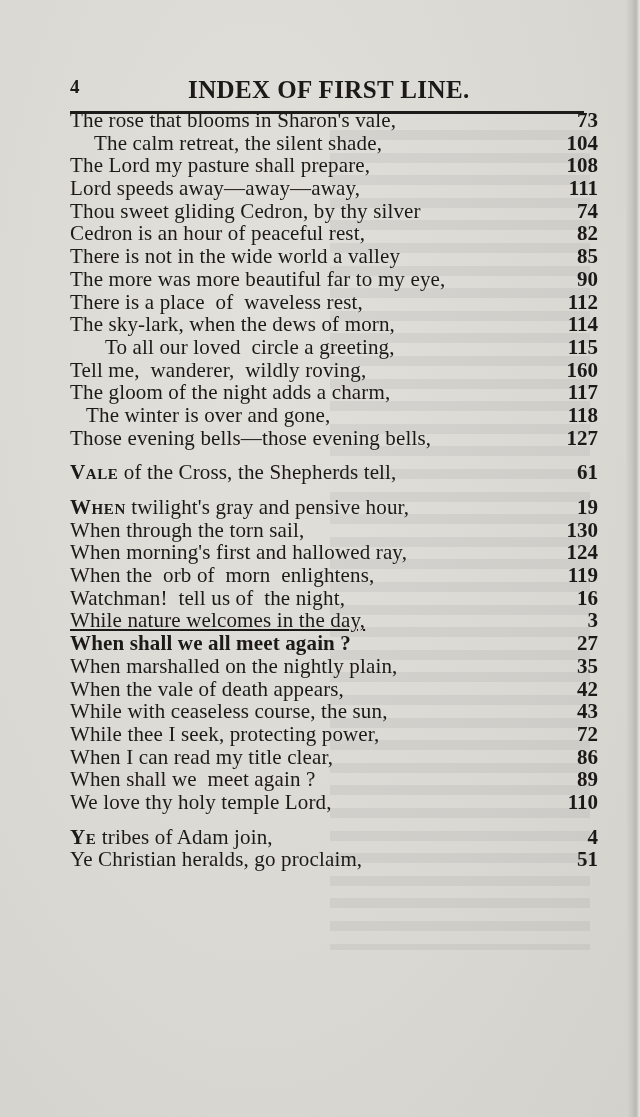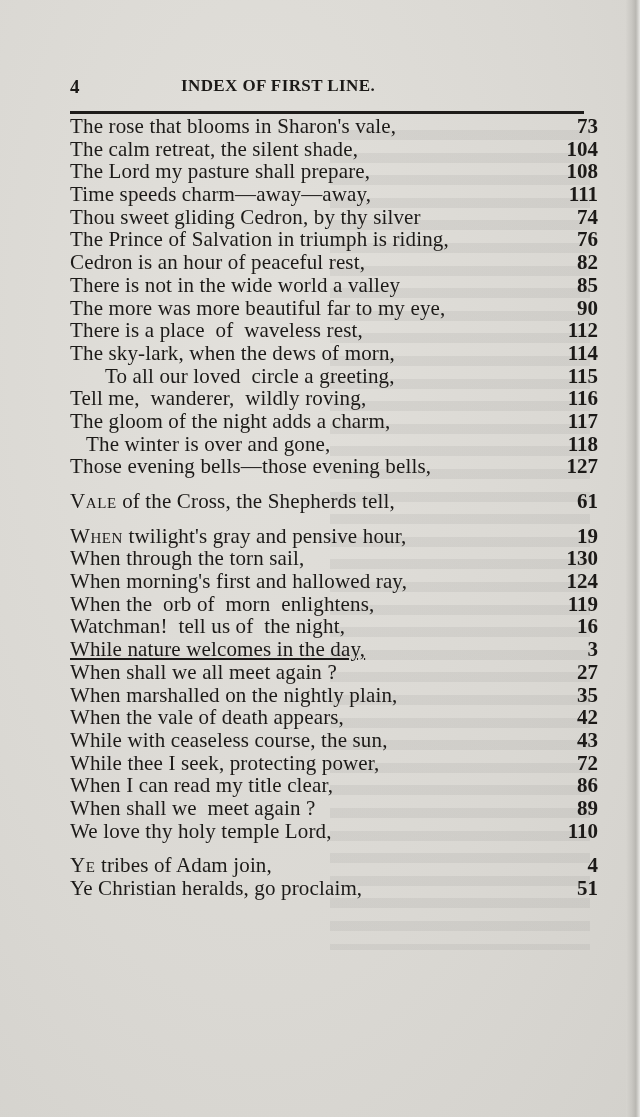--- a/index.html
+++ b/index.html
@@ -43,36 +43,36 @@
     }
     .page-number {
       position: absolute;
       left: 0; top: 0;
       font-size: 19px;
       font-family: "Liberation Serif", serif;
       font-weight: bold;
     }
     .running-title {
       position: absolute;
-      left: 111px; top: 0;
-      font-size: 17px;
+      left: 118px; top: 0;
+      font-size: 25px;
       font-family: "Liberation Serif", serif;
       font-weight: bold;
       letter-spacing: 0.4px;
     }
     .rule {
       position: absolute;
       left: 70px; top: 111px;
       width: 514px;
       height: 3px;
       background: #1e1c1a;
     }
     .index {
       position: absolute;
-      left: 70px; top: 115px;
+      left: 70px; top: 109px;
       width: 528px;
     }
     .group {
       margin: 0;
       padding: 0;
     }
     .group + .group {
       margin-top: 12px;
     }
     .entry {
@@ -89,21 +89,21 @@
       letter-spacing: 0.15px;
     }
     .entry .pg {
       position: absolute;
       right: 0; top: 0;
       font-weight: bold;
       text-align: right;
     }
     .sc {
       font-variant: small-caps;
-      font-weight: normal;
+      font-weight: bold;
       letter-spacing: 0.6px;
     }
   </style>
 </head>
 <body>
 
 <div class="page">
   <div class="bleed"></div>
   <div class="gutter"></div>
 
@@ -113,40 +113,36 @@
   </div>
   <div class="rule"></div>
 
   <div class="index" id="index">
       <div class="group">
         <div class="entry">
           <span class="line"><span style="white-space: pre;">The rose that blooms in Sharon's vale,</span></span>
           <span class="pg">73</span>
         </div>
         <div class="entry">
-          <span class="line"><span style="white-space: pre;">The calm retreat, the silent shade,</span></span>
+          <span class="line"><span style="white-space: pre; margin-left: 24px;">The calm retreat, the silent shade,</span></span>
           <span class="pg">104</span>
         </div>
         <div class="entry">
           <span class="line"><span style="white-space: pre;">The Lord my pasture shall prepare,</span></span>
           <span class="pg">108</span>
         </div>
         <div class="entry">
-          <span class="line"><span style="white-space: pre;">Time speeds charm—away—away,</span></span>
+          <span class="line"><span style="white-space: pre;">Lord speeds away—away—away,</span></span>
           <span class="pg">111</span>
         </div>
         <div class="entry">
           <span class="line"><span style="white-space: pre;">Thou sweet gliding Cedron, by thy silver</span></span>
           <span class="pg">74</span>
         </div>
         <div class="entry">
-          <span class="line"><span style="white-space: pre;">The Prince of Salvation in triumph is riding,</span></span>
-          <span class="pg">76</span>
-        </div>
-        <div class="entry">
           <span class="line"><span style="white-space: pre;">Cedron is an hour of peaceful rest,</span></span>
           <span class="pg">82</span>
         </div>
         <div class="entry">
           <span class="line"><span style="white-space: pre;">There is not in the wide world a valley</span></span>
           <span class="pg">85</span>
         </div>
         <div class="entry">
           <span class="line"><span style="white-space: pre;">The more was more beautiful far to my eye,</span></span>
           <span class="pg">90</span>
@@ -158,21 +154,21 @@
         <div class="entry">
           <span class="line"><span style="white-space: pre;">The sky-lark, when the dews of morn,</span></span>
           <span class="pg">114</span>
         </div>
         <div class="entry">
           <span class="line"><span style="white-space: pre; margin-left: 35px;">To all our loved  circle a greeting,</span></span>
           <span class="pg">115</span>
         </div>
         <div class="entry">
           <span class="line"><span style="white-space: pre;">Tell me,  wanderer,  wildly roving,</span></span>
-          <span class="pg">116</span>
+          <span class="pg">160</span>
         </div>
         <div class="entry">
           <span class="line"><span style="white-space: pre;">The gloom of the night adds a charm,</span></span>
           <span class="pg">117</span>
         </div>
         <div class="entry">
           <span class="line"><span style="white-space: pre; margin-left: 16px;">The winter is over and gone,</span></span>
           <span class="pg">118</span>
         </div>
         <div class="entry">
@@ -205,21 +201,21 @@
         </div>
         <div class="entry">
           <span class="line"><span style="white-space: pre;">Watchman!  tell us of  the night,</span></span>
           <span class="pg">16</span>
         </div>
         <div class="entry">
           <span class="line"><span style="white-space: pre; text-decoration: underline;">While nature welcomes in the day,</span></span>
           <span class="pg">3</span>
         </div>
         <div class="entry">
-          <span class="line"><span style="white-space: pre;">When shall we all meet again ?</span></span>
+          <span class="line"><span style="white-space: pre; font-weight: bold;">When shall we all meet again ?</span></span>
           <span class="pg">27</span>
         </div>
         <div class="entry">
           <span class="line"><span style="white-space: pre;">When marshalled on the nightly plain,</span></span>
           <span class="pg">35</span>
         </div>
         <div class="entry">
           <span class="line"><span style="white-space: pre;">When the vale of death appears,</span></span>
           <span class="pg">42</span>
         </div>

